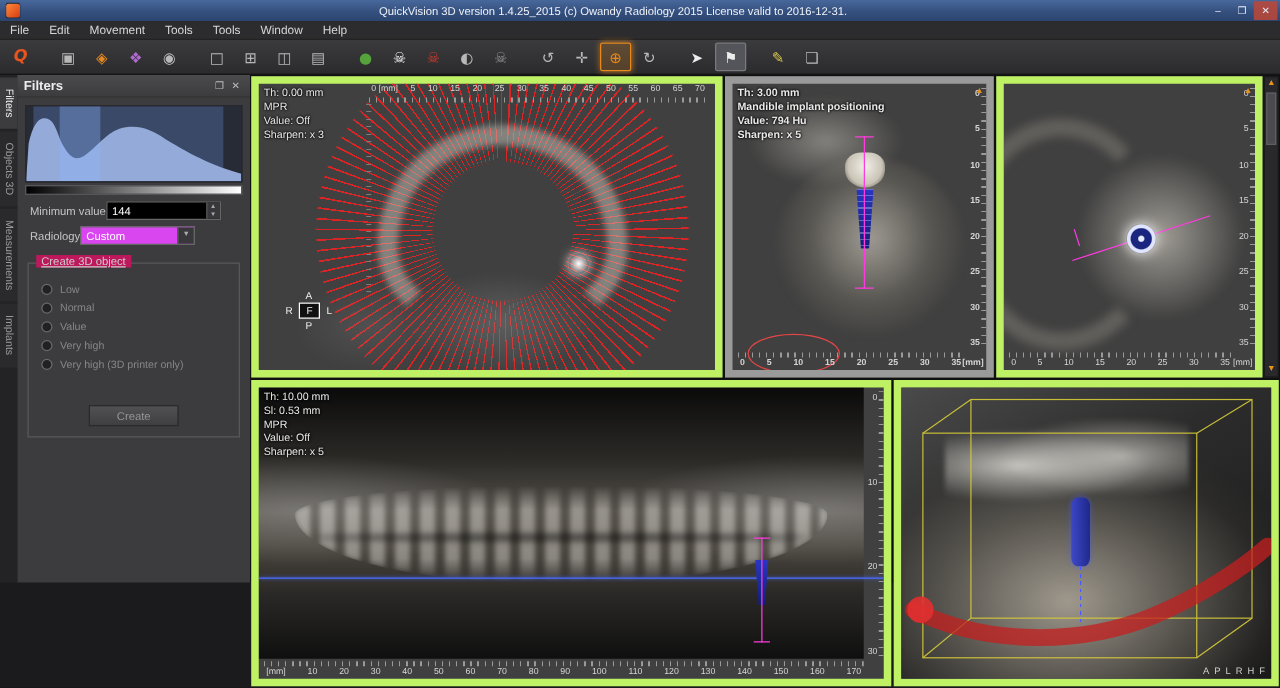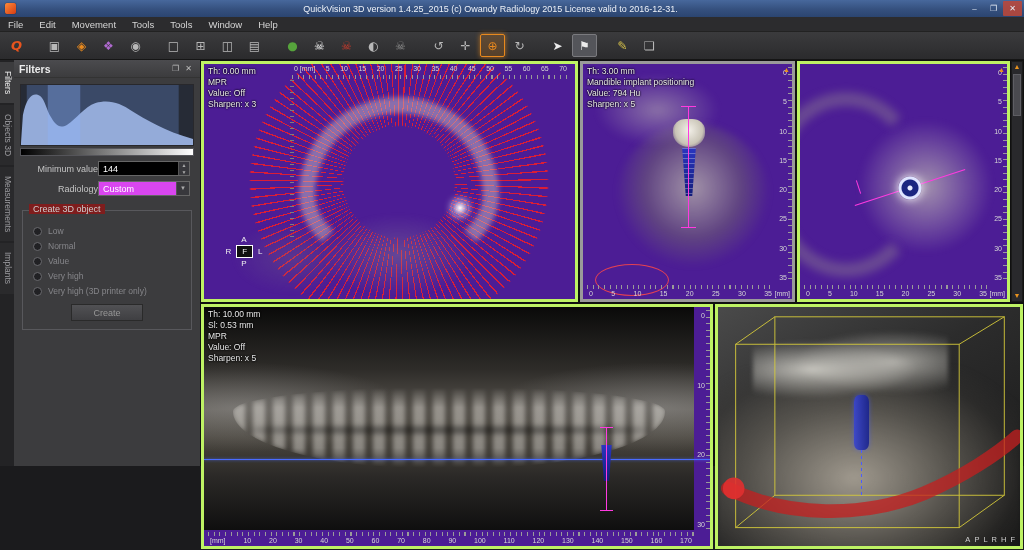--- a/index.html
+++ b/index.html
@@ -54,46 +54,46 @@
   .panel-head { height:18px; display:flex; align-items:center; padding:0 5px;
     background:linear-gradient(180deg,#4b4b4e,#3c3c3e); border-bottom:1px solid #333; }
   .panel-title { flex:1; font-size:10.5px; font-weight:bold; color:#ececec; }
   .phicon { width:13px; text-align:center; color:#bdbdbd; font-size:8px; }
   .hist-wrap { margin:6px 6px 2px; height:62px; border:1px solid #28282c; background:#262b36; }
   .hist-wrap svg { display:block; width:100%; height:100%; }
   .ramp { margin:2px 6px 0; height:8px; border:1px solid #55555a;
     background:linear-gradient(90deg,#000,#fff); }
   .section-title { margin:10px 6px 6px; background:#343438; border:1px solid #2a2a2e;
     padding:2px 5px; color:#cfcfcf; }
-  .frow { display:flex; justify-content:flex-end; align-items:center; margin:5px 10px; }
+  .frow { display:flex; justify-content:flex-start; align-items:center; margin:5px 10px; }
   .flabel { color:#c4c4c4; }
   .fwrap { position:relative; width:92px; }
   .field-input { width:92px; height:15px; background:#000; color:#fff; border:1px solid #666;
     font-size:9px; padding:0 14px 0 4px; font-family:"Liberation Sans",sans-serif; }
   .spin { position:absolute; right:1px; top:1px; bottom:1px; width:11px; display:flex;
     flex-direction:column; border-left:1px solid #555; background:#38383c; }
   .spin span { flex:1; font-size:5px; line-height:6px; text-align:center; color:#aaa; }
   .sel { width:92px; height:15px; background:#d946ef; border:1px solid #666; position:relative;
     color:#fff; padding:2px 16px 0 4px; }
   .sel-arrow { position:absolute; right:0; top:0; bottom:0; width:13px; background:#38383c;
     border-left:1px solid #555; color:#aaa; font-size:6px; text-align:center; line-height:13px; }
   .groupbox { margin:14px 8px 0; border:1px solid #58585c; padding:10px 8px 8px; position:relative; }
-  .legend { position:absolute; top:-7px; left:6px; background:#7f1d1d; padding:0 4px;
-    color:#cdcdcd; }
+  .legend { position:absolute; top:-7px; left:6px; background:#be185d; padding:0 4px;
+    color:#cdcdcd;text-decoration:underline; }
   .radio-row { display:flex; align-items:center; gap:6px; margin:5px 2px; color:#86868a;
     font-size:8.5px; }
   .radio { width:9px; height:9px; border-radius:50%; border:1px solid #6a6a6e; background:#212124; }
-  .create-btn { display:block; margin:8px auto 0; width:72px; height:17px;
+  .create-btn { display:block; margin:28px auto 0; width:72px; height:17px;
     background:linear-gradient(180deg,#515154,#3f3f42); border:1px solid #2a2a2a;
     color:#979797; font-size:9px; font-family:"Liberation Sans",sans-serif; }
 
   
   .main { flex:1; position:relative; background:#101010; }
-  .vp { position:absolute; background:#4c1d95; border:3px solid #bef264; overflow:hidden; }
-  .vp.sel { border-color:#9a9a9a; }
+  .vp { position:absolute; background:#404040; border:6px solid #bef264; overflow:hidden; }
+  .vp.sel { border-color:#9a9a9a;font-weight:bold; }
   #vp-axial  { left:1px;  top:1px;   width:377px; height:241px; }
   #vp-cross1 { left:380px; top:1px;  width:215px; height:241px; }
   #vp-cross2 { left:597px; top:1px;  width:213px; height:241px; }
   #vp-pano   { left:1px;  top:244px; width:512px; height:245px; }
   #vp-3d     { left:515px; top:244px; width:308px; height:245px; }
 
   .overlay { position:absolute; top:2px; left:4px; z-index:6; font-size:8.5px; line-height:1.3;
     color:#e9e9e9; text-shadow:0 0 2px #000, 0 0 2px #000; }
 
   .hruler { position:absolute; z-index:5; display:flex; justify-content:space-between;

